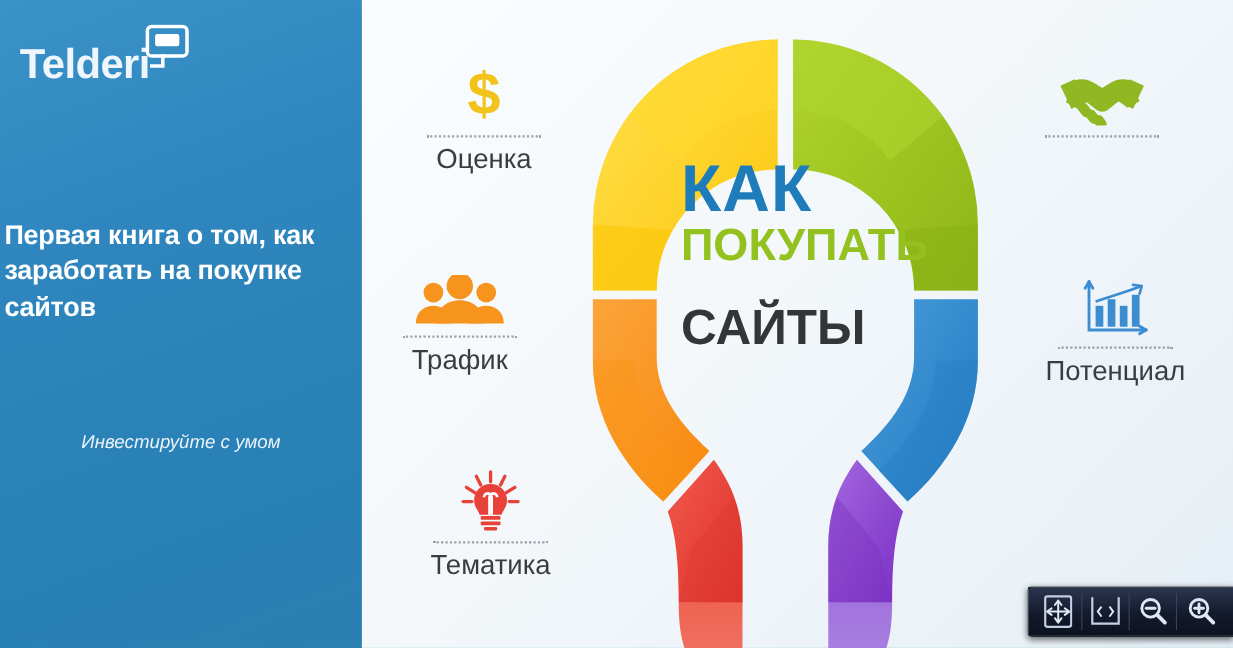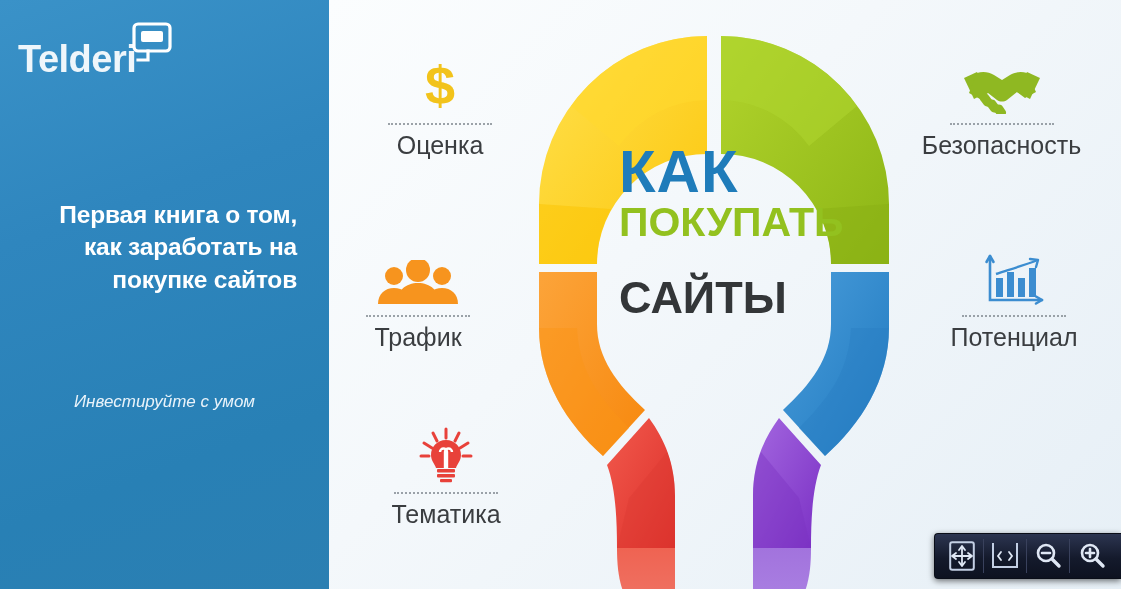--- a/index.html
+++ b/index.html
@@ -25,22 +25,22 @@
   .logo-text{
     position:absolute; left:0; top:18px;
     font-size:38px; font-weight:700; color:#eef6fb;
     letter-spacing:-0.5px; line-height:1;
   }
   .logo-mark{
     position:absolute; left:110px; top:0px; width:46px; height:46px;
   }
   .headline{
     position:absolute; left:0; top:199px; width:329px;
-    padding:0 32px;
-    text-align:right;
+    padding:0 4px;
+    text-align:left;
     color:#ffffff;
     font-size:24.5px;
     font-weight:700;
     line-height:1.32;
     letter-spacing:-0.2px;
   }
   .tagline{
     position:absolute; left:0; top:392px; width:329px;
     text-align:center;
     color:#e9f3fa;
@@ -84,21 +84,21 @@
     border-top:2px dotted #8b939a;
     opacity:.85;
   }
   .feat .lbl{
     font-size:25px; color:#3a3d40; font-weight:400; line-height:1.12;
     white-space:nowrap;
   }
   .feat .lbl.two{ white-space:normal; }
 
   #feat-dohod      { left:16px;  top:58px; }
-  #feat-trafik     { left:-6px;  top:250px; }
+  #feat-trafik     { left:-6px;  top:240px; }
   #feat-tematika   { left:22px;  top:427px; }
   #feat-bezopasnost{ left:565px; top:58px;  width:215px; }
   #feat-potencial  { left:585px; top:250px; width:200px; }
   #feat-ocenka     { left:575px; top:435px; width:195px; }
 
   
   .toolbar{
     position:absolute; left:934px; top:533px;
     height:46px; width:187px;
     display:flex; align-items:stretch;
@@ -276,21 +276,20 @@
             <path d="M3 12 L16 6 L26 26 L13 33 Z"></path>
             <path d="M79 12 L66 6 L56 26 L69 33 Z"></path>
             <path d="M16 7c6-2 12-1 17 2l8 5 8-5c5-3 11-4 17-2l9 19-11 6-8-6-10 8c-3 2-7 2-10 0l-9-7-8 6-11-6z"></path>
             <path d="M20 29c3-2 6-2 8 1l3 4c2 2 1 5-1 6s-5 1-7-1l-3-4c-2-2-2-5 0-6z"></path>
             <path d="M27 35c3-2 6-2 8 1l3 4c2 2 1 5-1 6s-5 1-7-1l-3-4c-2-2-2-5 0-6z"></path>
             <path d="M34 40c3-2 6-2 8 1l2 3c2 2 1 5-1 6s-5 1-7-1l-2-3c-2-2-2-5 0-6z"></path>
           </g>
         </svg>
       </div>
       <div class="rule"></div>
-      <div class="lbl">Безопасность</div>
     </div>
 
     <div class="feat" id="feat-potencial">
       <div class="ico">
         <svg width="64" height="52" viewBox="0 0 64 52">
           <g stroke="#3c8dd0" stroke-width="2.6" fill="none" stroke-linecap="round">
             <path d="M8 2 L8 46 L60 46"></path>
             <path d="M8 2 L4.5 8 M8 2 L11.5 8"></path>
             <path d="M60 46 L54 42.5 M60 46 L54 49.5"></path>
           </g>

